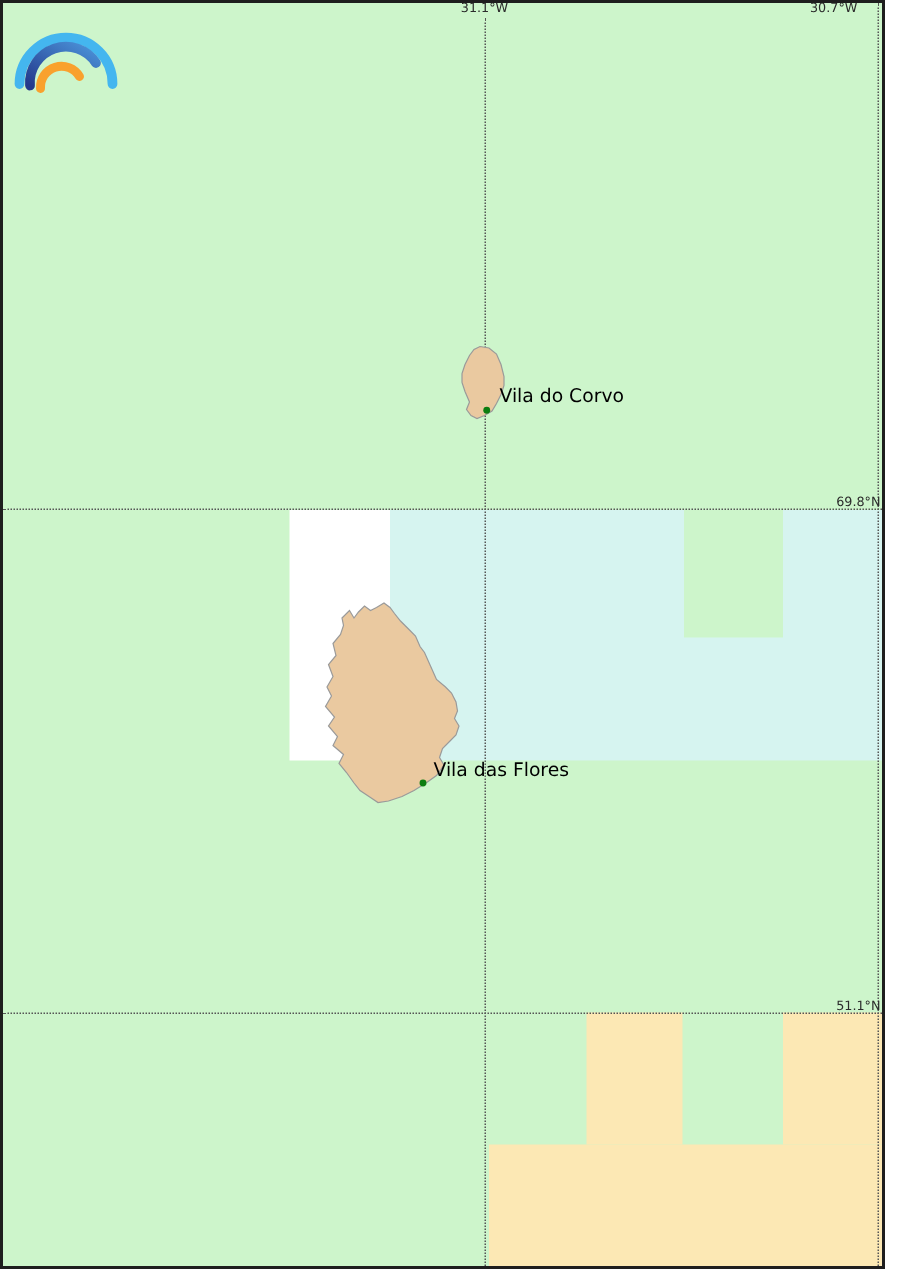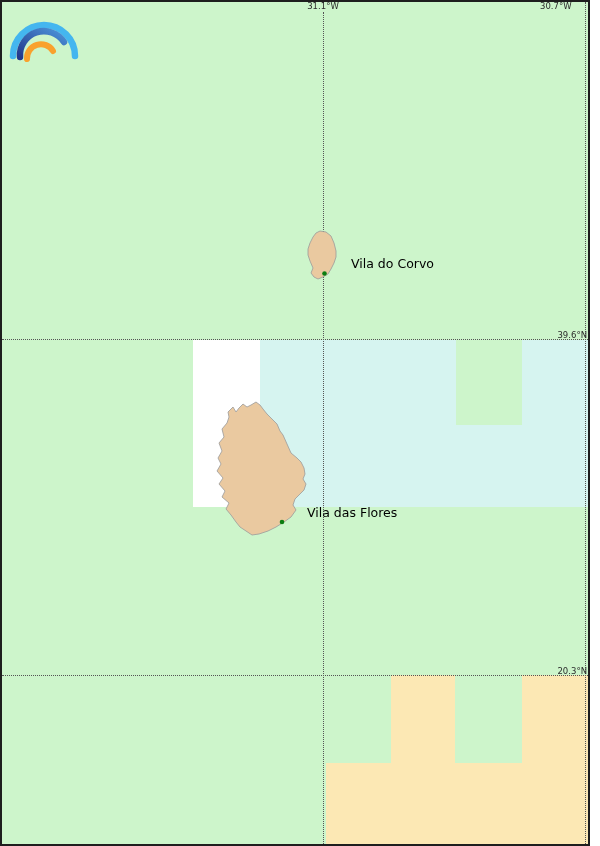--- a/index.html
+++ b/index.html
@@ -32,21 +32,21 @@
     position:absolute;font-size:8.5px;line-height:10px;color:#2b2b2b;
     white-space:nowrap;pointer-events:none;
   }
   .lbl-311{left:295px;top:1px;width:56px;text-align:center;}
   .lbl-307{left:540px;top:1px;width:45px;}
   .lbl-396{left:550px;top:330px;width:37px;text-align:right;}
   .lbl-392{left:550px;top:666px;width:37px;text-align:right;}
 
   .place-label{
     position:absolute;font-size:12.5px;line-height:14px;color:#000000;
-    white-space:nowrap;pointer-events:none;margin-left:18px;
+    white-space:nowrap;pointer-events:none;
   }
   .lbl-vila {left:333px;top:257px;}
   .lbl-lajes{left:289px;top:506px;}
 
   #islands-svg{position:absolute;left:0;top:0;pointer-events:none;}
   #map-frame{
     position:absolute;left:0;top:0;width:590px;height:846px;
     border:2px solid #1e1e1e;box-sizing:border-box;pointer-events:none;
   }
   #logo{position:absolute;left:6px;top:6px;pointer-events:none;}
@@ -79,22 +79,22 @@
               295,499 293,505 296,510 291,517 284,522 276,527 268,531 259,534
               252,535 246,531 240,527 236,522 231,515 226,509 229,503 222,497
               225,491 219,484 223,478 217,471 221,464 218,458 222,451 219,443
               224,437 222,429 227,423 229,417 228,412" fill="#eac9a0" stroke="#9a9a9a"></polygon>
     <circle cx="324.5" cy="273.5" r="2.3" fill="#0b7d10"></circle>
     <circle cx="282" cy="522" r="2.3" fill="#0b7d10"></circle>
   </svg>
 
   <div class="coord-label lbl-311">31.1°W</div>
   <div class="coord-label lbl-307">30.7°W</div>
-  <div class="coord-label lbl-396">39.6°N</div>
-  <div class="coord-label lbl-392">20.3°N</div>
+  <div class="coord-label lbl-396">69.8°N</div>
+  <div class="coord-label lbl-392">51.1°N</div>
 
   <div class="place-label lbl-vila">Vila do Corvo</div>
   <div class="place-label lbl-lajes">Vila das Flores</div>
 
   <svg id="logo" width="78" height="58" viewBox="0 0 78 58">
     <defs>
       <linearGradient id="arcgrad" x1="0%" y1="100%" x2="100%" y2="0%">
         <stop offset="0%" stop-color="#24398c"></stop>
         <stop offset="100%" stop-color="#4b93d9"></stop>
       </linearGradient>

